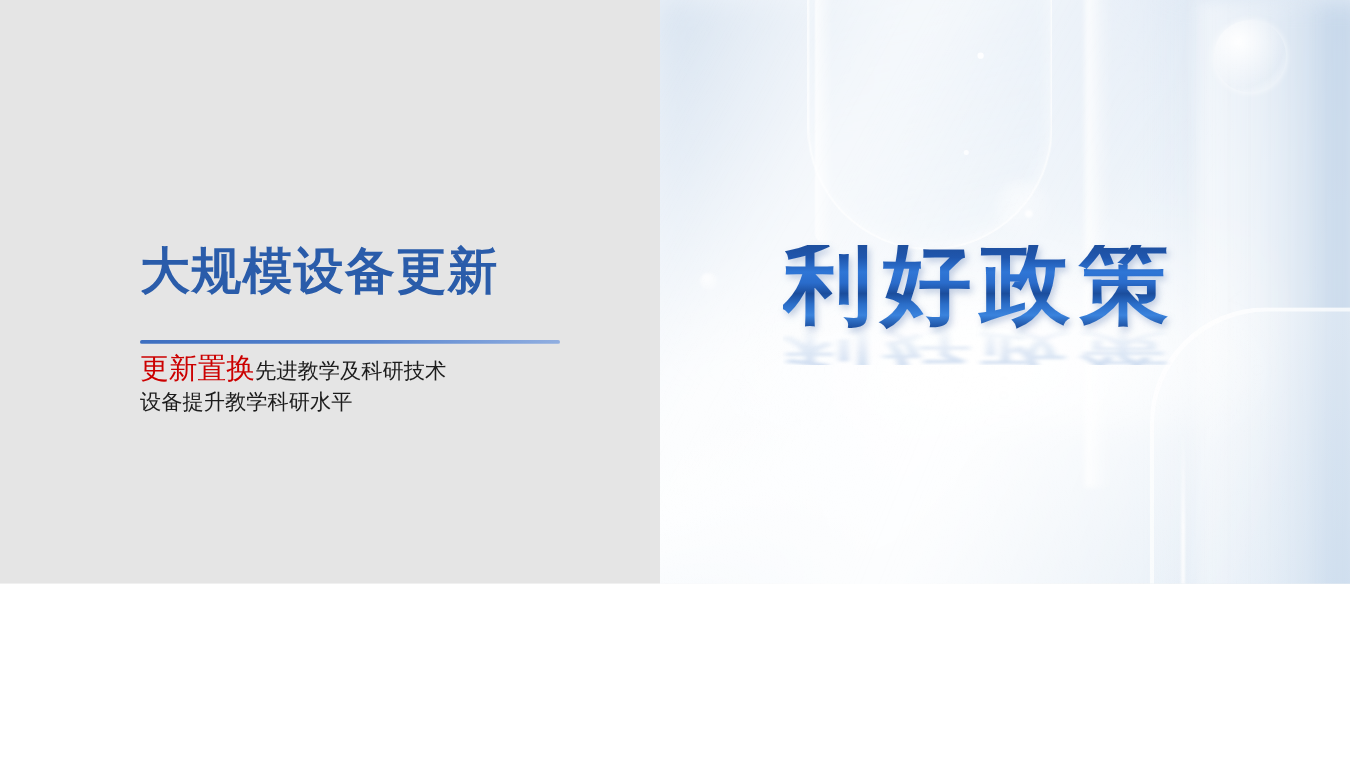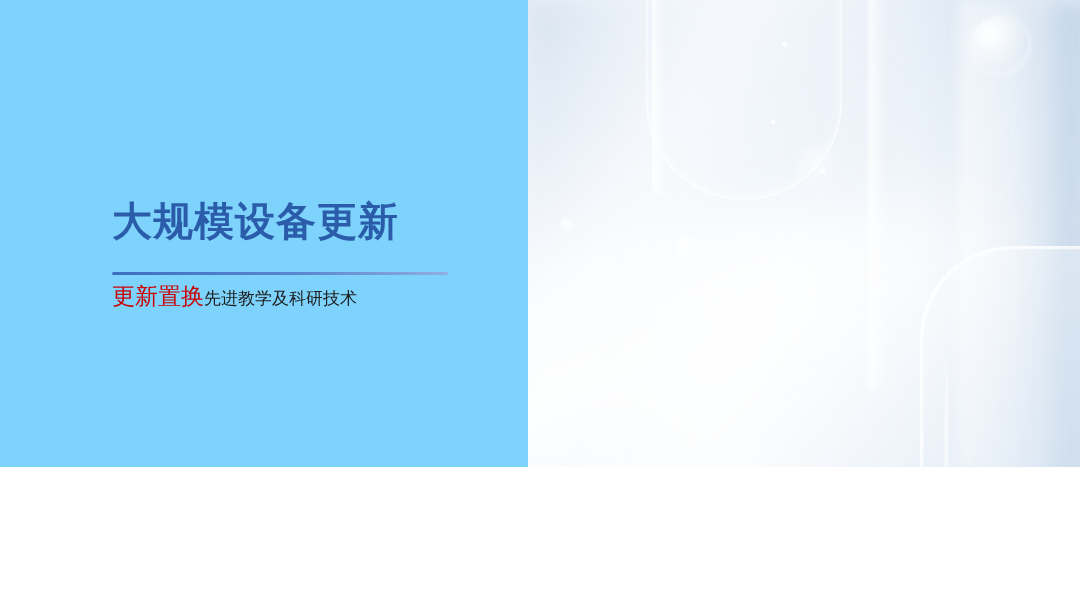--- a/index.html
+++ b/index.html
@@ -5,22 +5,22 @@
   html, body {
     margin: 0;
     padding: 0;
     background: #ffffff;
   }
   #slide {
     position: relative;
     width: 1080px;
     height: 467px;
     overflow: hidden;
-    background: #7dd3fc;
-    font-family: Liberation Sans, sans-serif;
+    background: #e5e5e5;
+    font-family: Liberation Mono, monospace;
   }
 
   
   .left-block {
     position: absolute;
     left: 112px;
     top: 198px;
     width: 360px;
   }
   .main-heading {
@@ -321,20 +321,21 @@
   <div class="left-block">
 
     <div class="main-heading">大规模设备更新</div>
 
     <div class="divider"></div>
 
     <div class="sub-wrap">
       <div class="sub-line1">
         <span class="sub-emph">更新置换</span><span class="sub-rest">先进教学及科研技术</span>
       </div>
+      <div class="sub-line2">设备提升教学科研水平</div>
     </div>
   </div>
 
   <div class="right-panel">
 
     <div class="tint-topleft"></div>
     <div class="tint-right"></div>
 
     <div class="capsule-top"></div>
     <div class="glass-bar"></div>
@@ -349,15 +350,20 @@
     <div class="bubble bubble-lg"></div>
     <div class="bubble bubble-sm1"></div>
     <div class="bubble bubble-sm2"></div>
     <div class="bubble bubble-sm3"></div>
     <div class="bubble bubble-sm4"></div>
     <div class="bubble bubble-sm5"></div>
     <div class="bubble bubble-dot1"></div>
     <div class="bubble bubble-dot2"></div>
     <div class="bubble bubble-dot3"></div>
 
+    <div class="headline-wrap">
+      <div class="headline-glow"></div>
+      <div class="headline-3d">利好政策</div>
+      <div class="headline-reflect">利好政策</div>
+    </div>
 
   </div>
 </div>
 
 </body></html>

